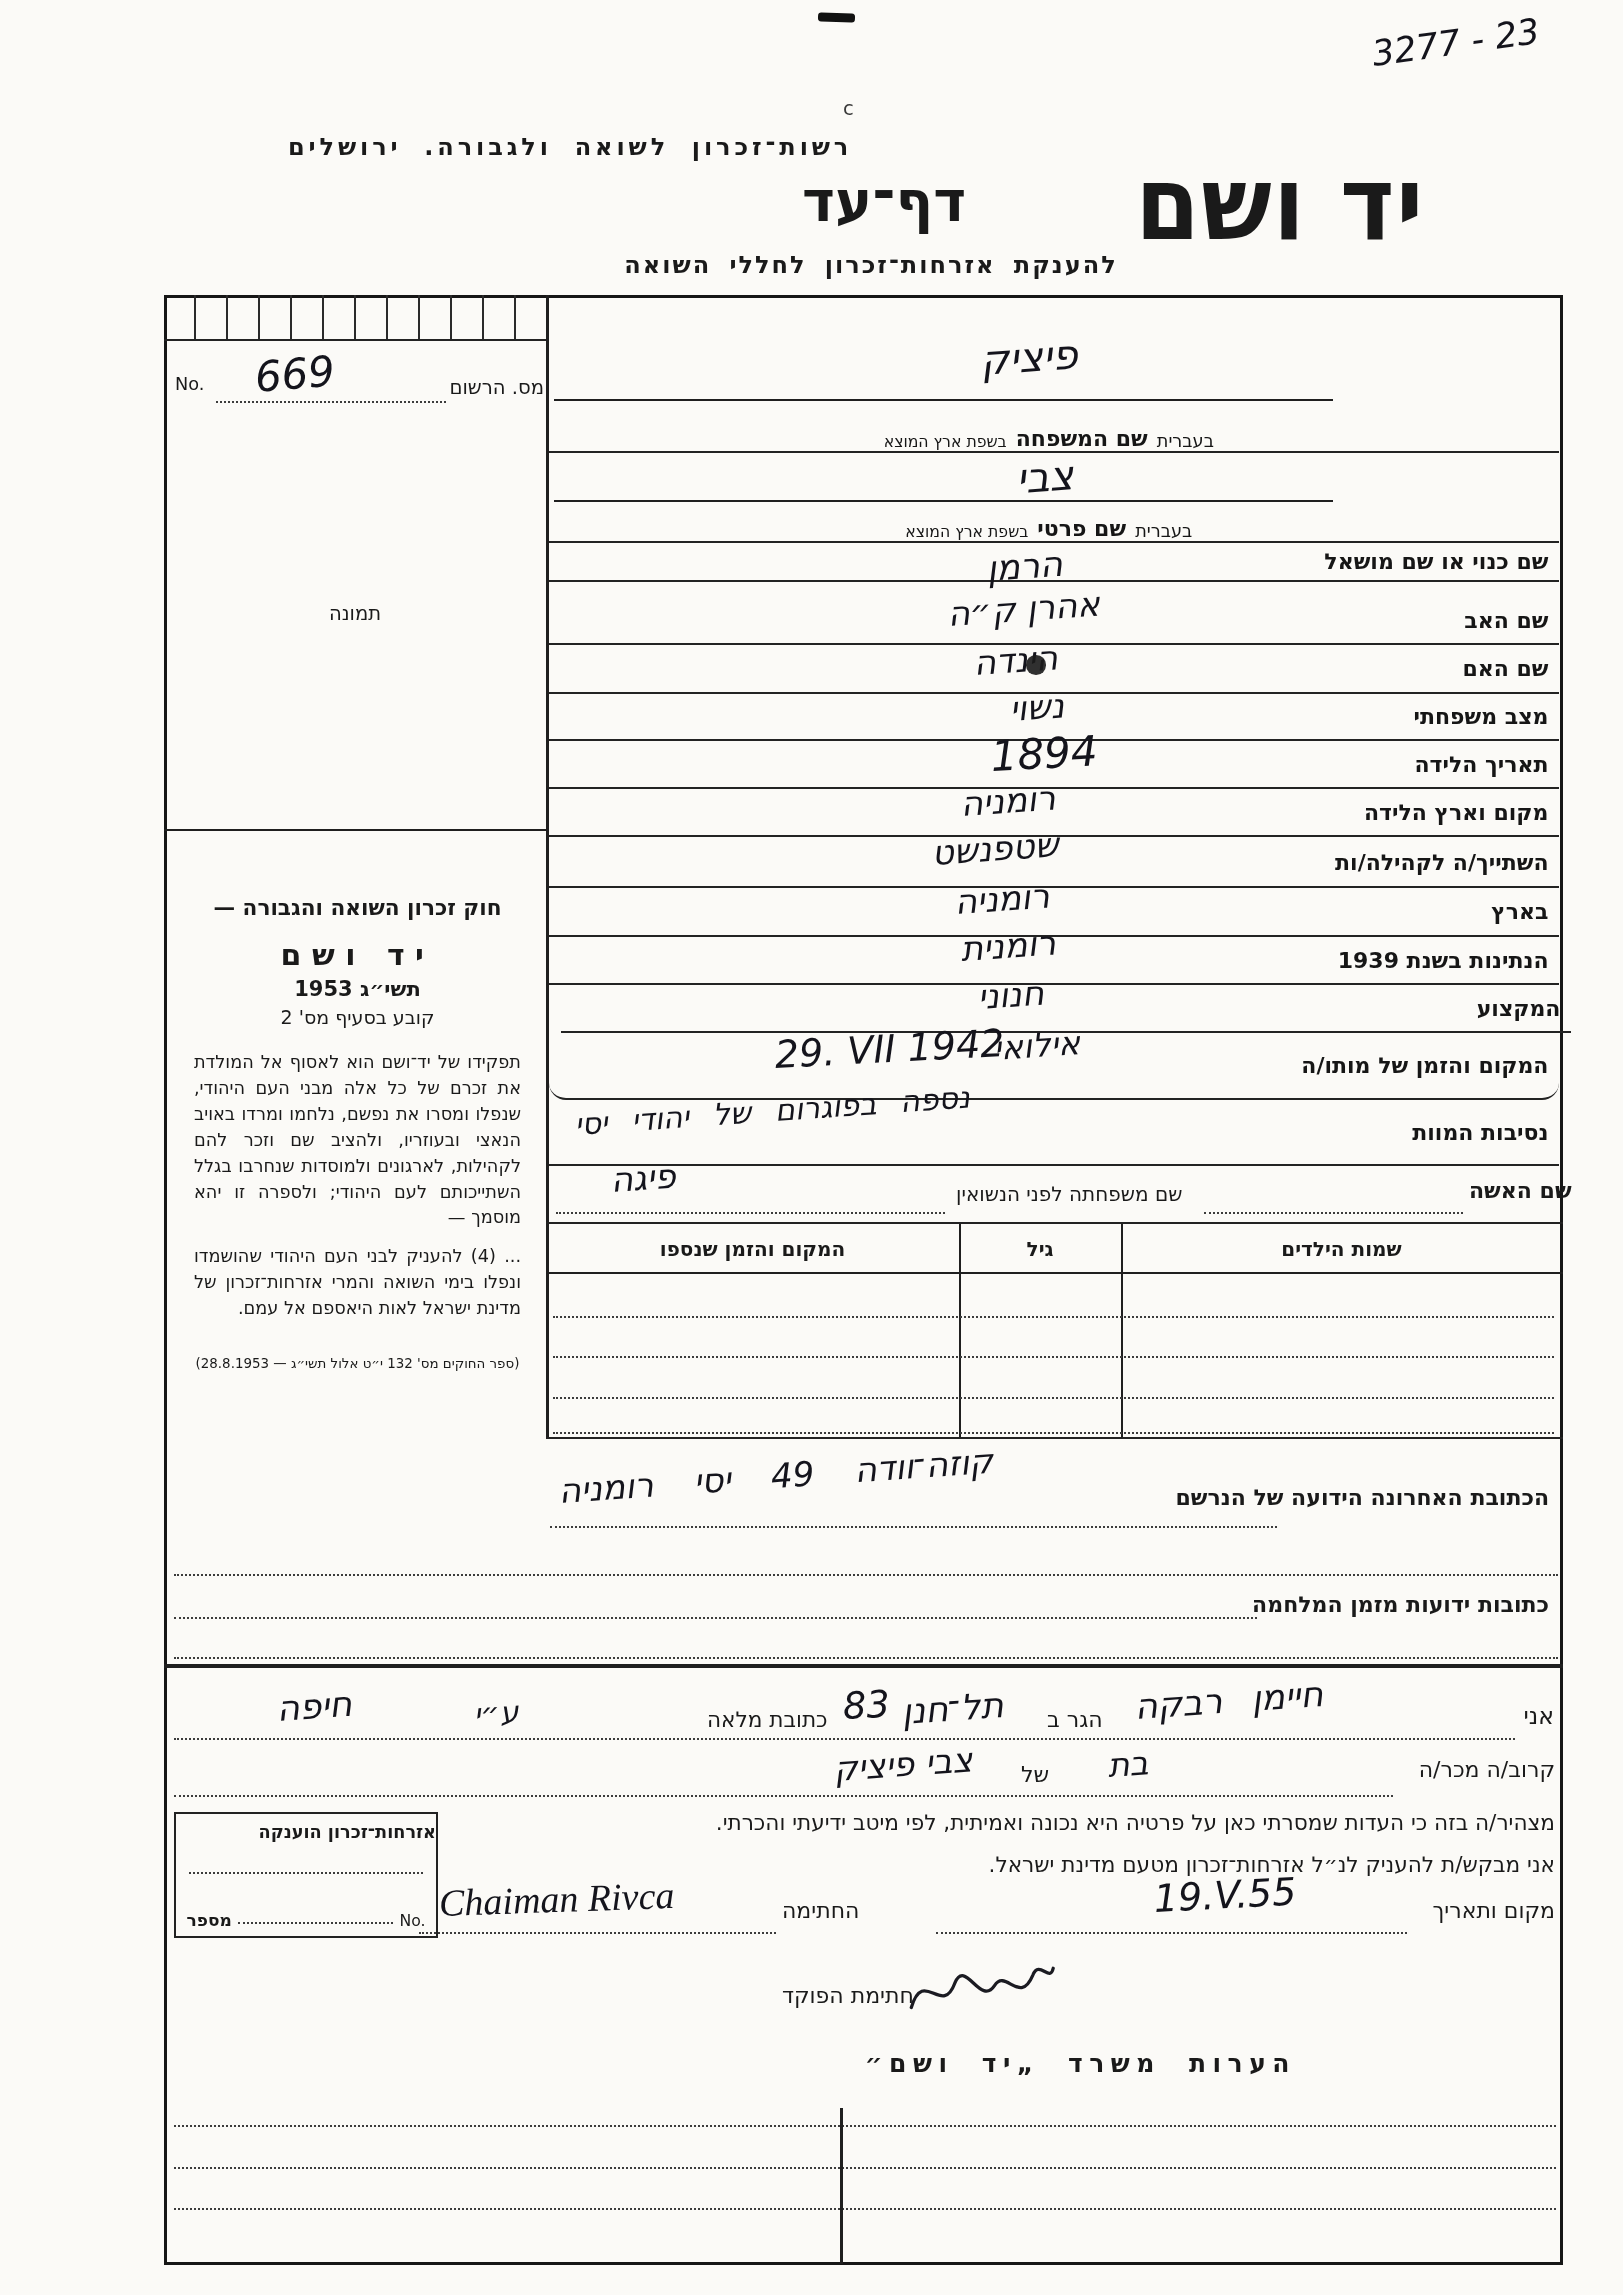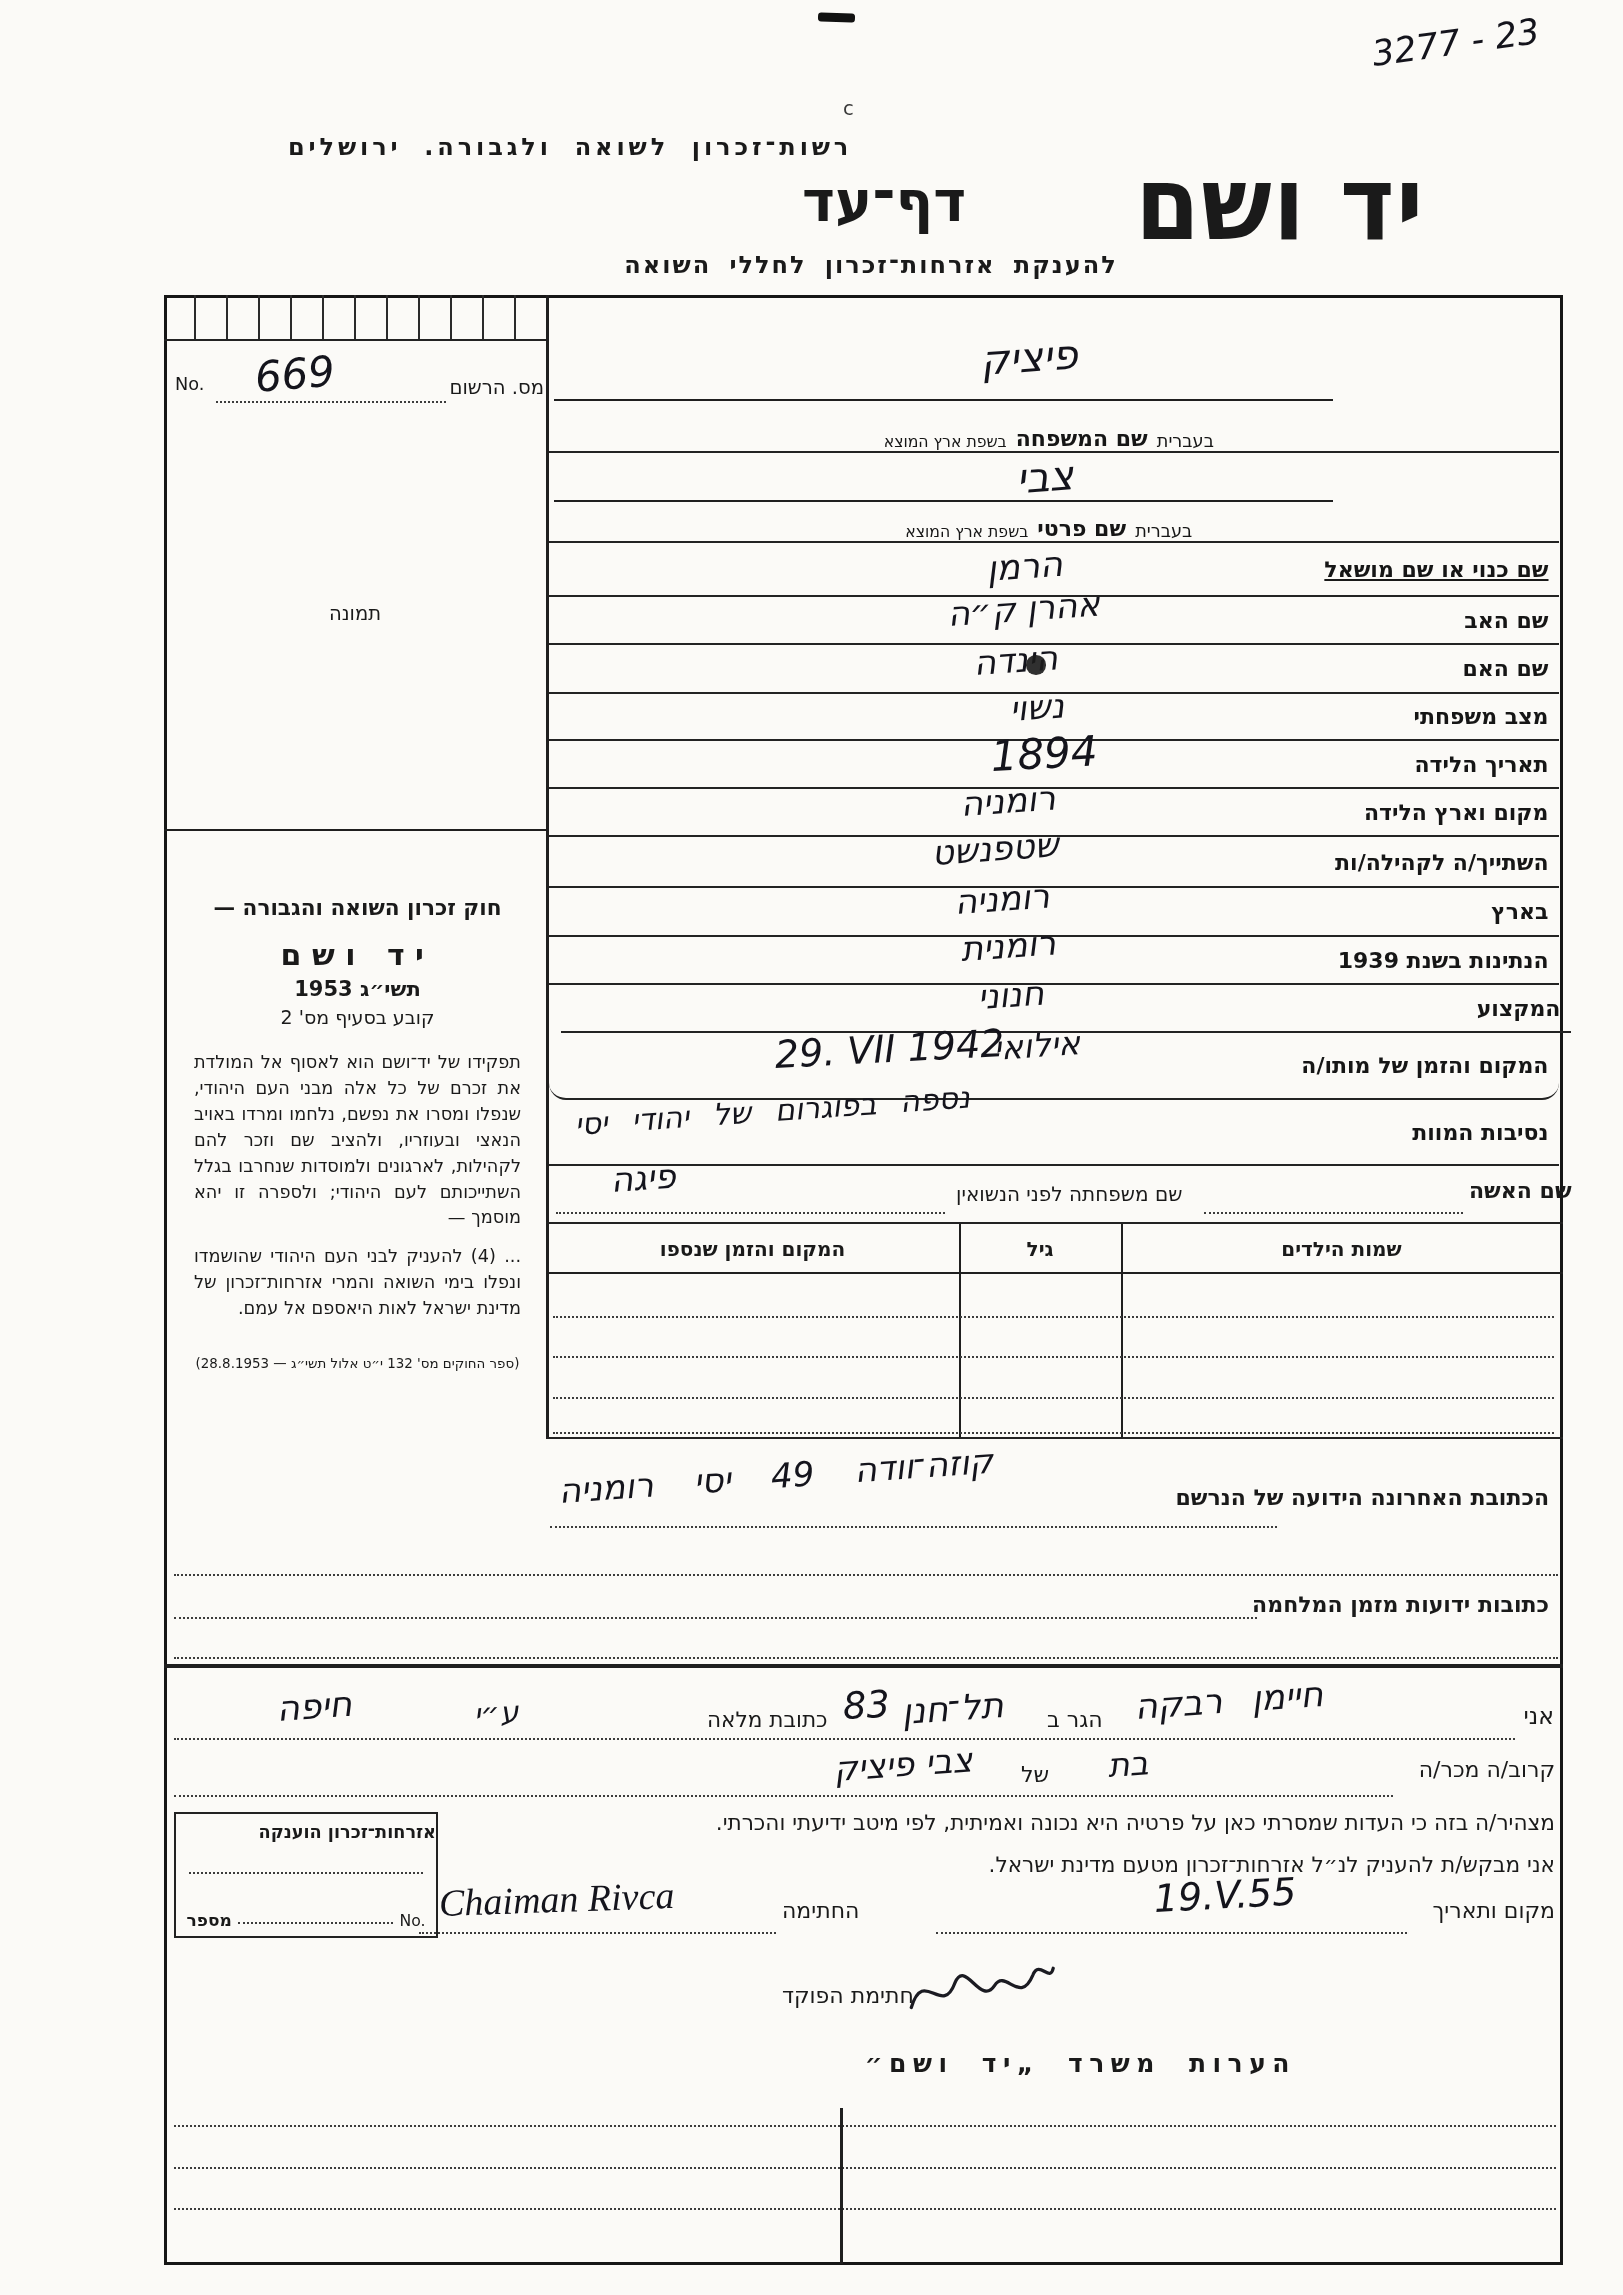--- a/index.html
+++ b/index.html
@@ -87,21 +87,21 @@
   <div class="abs hw" style="left:982px; top:337px; font-size:41px;">פיציק</div>
 
   <div class="frow2" style="top:453px; height:90px;">
     <span class="rlab-sm">בעברית</span>
     <span class="rlab">שם פרטי</span>
     <span class="rlab-xs">בשפת ארץ המוצא</span>
   </div>
   <div class="abs soll" style="left:554px; top:500px; width:779px; height:2px;"></div>
   <div class="abs hw" style="left:1018px; top:455px; font-size:41px;">צבי</div>
 
-  <div class="frow" style="top:543px; height:54px;text-decoration:underline;">
+  <div class="frow" style="top:543px; height:39px;">
     <span class="rlab">שם כנוי או שם מושאל</span>
   </div>
   <div class="abs hw" style="left:988px; top:549px; font-size:35px;">הרמן</div>
 
   <div class="frow" style="top:598px; height:47px;">
     <span class="rlab">שם האב</span>
   </div>
   <div class="abs hw" style="left:949px; top:594px; font-size:34px;">אהרן ק״ה</div>
 
   <div class="frow" style="top:645px; height:49px;">

